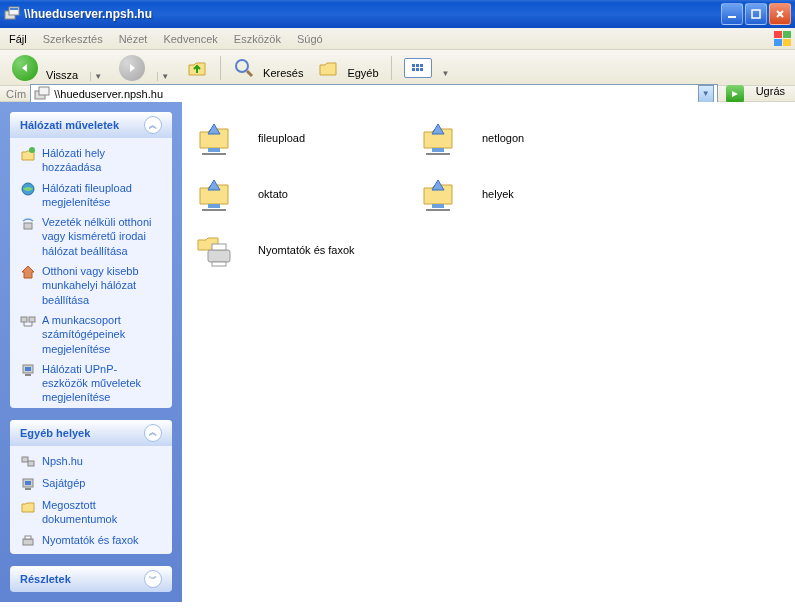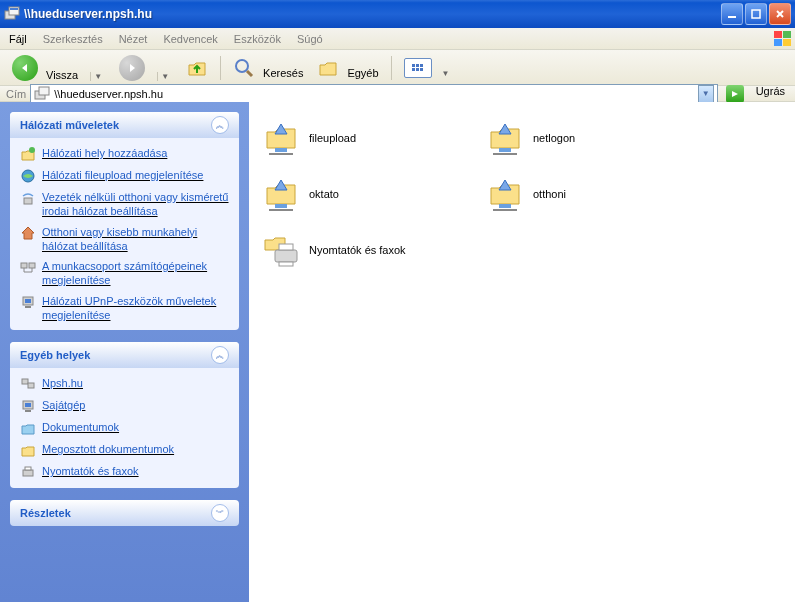--- a/index.html
+++ b/index.html
@@ -31,30 +31,30 @@
   .tb-square{width:28px;height:20px;border:1px solid #6a8fc4;border-radius:2px;display:flex;align-items:center;justify-content:center;background:#fff;}
   .tb-grid{display:grid;grid-template-columns:3px 3px 3px;grid-template-rows:3px 3px;gap:1px;}
   .tb-grid span{background:#4876c5;}
   .addressbar { height:16px; background:linear-gradient(to bottom,#f7f6f0,#ece9d8); display:flex; align-items:center; padding:4px 6px; gap:4px; border-bottom:1px solid #d6d6c8;}
   .addr-label{color:#7d7d7d;}
   .addr-input{flex:1;height:20px;border:1px solid #7f9db9;background:#fff;display:flex;align-items:center;padding:0 3px;gap:4px;}
   .addr-dd{width:16px;height:18px;background:linear-gradient(to bottom,#d6eaff,#a9c9ef);border:1px solid #7f9db9;display:flex;align-items:center;justify-content:center;font-size:8px;color:#4b6ea9;}
   .go-btn{display:flex;gap:12px;padding:1px 4px;}
   .go-circle{width:18px;height:18px;border-radius:3px;background:linear-gradient(to bottom,#7fd470,#2aa015);display:flex;align-items:center;justify-content:center;color:#fff;font-size:11px;font-weight:bold;}
   .content{display:flex;height:500px;}
-  .sidebar{width:249px;background:linear-gradient(to bottom,#7a9ce0,#6184d2);padding:10px;display:flex;flex-direction:column;gap:12px;}
+  .sidebar{width:182px;background:linear-gradient(to bottom,#7a9ce0,#6184d2);padding:10px;display:flex;flex-direction:column;gap:12px;}
   .panel{background:#eff3ff;border-radius:4px;overflow:hidden;}
   .panel-head{background:linear-gradient(to bottom,#fff,#c6d6f4);height:26px;display:flex;align-items:center;padding:0 10px;justify-content:space-between;}
   .panel-title{color:#215dc6;font-weight:bold;}
   .chevron{width:18px;height:18px;border-radius:50%;border:1px solid #a2bce9;background:#fff;display:flex;align-items:center;justify-content:center;font-size:9px;color:#5a80c9;}
-  .panel-body{padding:8px 10px;display:flex;flex-direction:column;gap:6px;text-decoration:underline;}
+  .panel-body{padding:8px 10px;display:flex;flex-direction:column;gap:6px;}
   .task-link{display:flex;align-items:flex-start;gap:6px;color:#215dc6;cursor:pointer;line-height:1.3;}
   .task-link .ticon{width:16px;height:16px;flex:0 0 16px;display:flex;align-items:center;justify-content:center;}
   .filepane{flex:1;background:#fff;padding:10px;display:grid;grid-template-columns:220px 220px;grid-auto-rows:52px;gap:4px 4px;align-content:start;}
-  .file-item{display:flex;align-items:center;gap:8px;padding:2px;}
+  .file-item{display:flex;align-items:center;gap:24px;padding:2px;}
   .ficon{width:40px;height:40px;display:flex;align-items:center;justify-content:center;position:relative;}
   svg{display:block}
 </style>
 </head>
 <body>
 
 <div class="titlebar">
   <span class="app-icon">
     <svg width="16" height="16">
         <rect x="1" y="5" width="10" height="8" fill="#e0e0e0" stroke="#888"></rect>
@@ -264,28 +264,20 @@
                 <rect x="3" y="3" width="10" height="8" fill="#d0d0d0" stroke="#888"></rect>
                 <rect x="5" y="5" width="6" height="4" fill="#4a7fd6"></rect>
                 <rect x="5" y="12" width="6" height="2" fill="#888"></rect>
               </svg>
             </span>
             <span>Sajátgép</span>
           </div>
         <div class="task-link">
             <span class="ticon">
               <svg width="16" height="16">
-                <path d="M2 6 L6 6 L7 5 L14 5 L14 14 L2 14 Z" fill="#9ad0f0" stroke="#5a9ac8"></path>
-              </svg>
-            </span>
-            <span>Dokumentumok</span>
-          </div>
-        <div class="task-link">
-            <span class="ticon">
-              <svg width="16" height="16">
                 <path d="M2 6 L6 6 L7 5 L14 5 L14 14 L2 14 Z" fill="#fbe08a" stroke="#caa53a"></path>
               </svg>
             </span>
             <span>Megosztott dokumentumok</span>
           </div>
         <div class="task-link">
             <span class="ticon">
               <svg width="16" height="16">
                 <rect x="3" y="6" width="10" height="6" fill="#d0d0d0" stroke="#888"></rect>
                 <rect x="5" y="3" width="6" height="3" fill="#fff" stroke="#888"></rect>
@@ -341,21 +333,21 @@
     </div>
     <div class="file-item">
       <span class="ficon">
         <svg width="40" height="40">
             <path d="M6 14 L14 14 L17 11 L34 11 L34 30 L6 30 Z" fill="#fbe08a" stroke="#caa53a"></path>
             <path d="M20 6 L14 16 L26 16 Z" fill="#7aa8e8" stroke="#3a70c0"></path>
             <rect x="14" y="30" width="12" height="4" fill="#6aa0e0"></rect>
             <line x1="8" y1="36" x2="32" y2="36" stroke="#888" stroke-width="2"></line>
           </svg>
       </span>
-      <span>otthoni</span>
+      <span>helyek</span>
     </div>
     <div class="file-item" style="grid-column:1">
       <span class="ficon">
         <svg width="40" height="40">
             <path d="M4 10 L12 10 L14 8 L24 8 L24 20 L4 20 Z" fill="#fbe08a" stroke="#caa53a"></path>
             <rect x="14" y="20" width="22" height="12" rx="2" fill="#d8d8d8" stroke="#999"></rect>
             <rect x="18" y="14" width="14" height="6" fill="#fff" stroke="#999"></rect>
             <rect x="18" y="32" width="14" height="4" fill="#fff" stroke="#999"></rect>
           </svg>
       </span>

